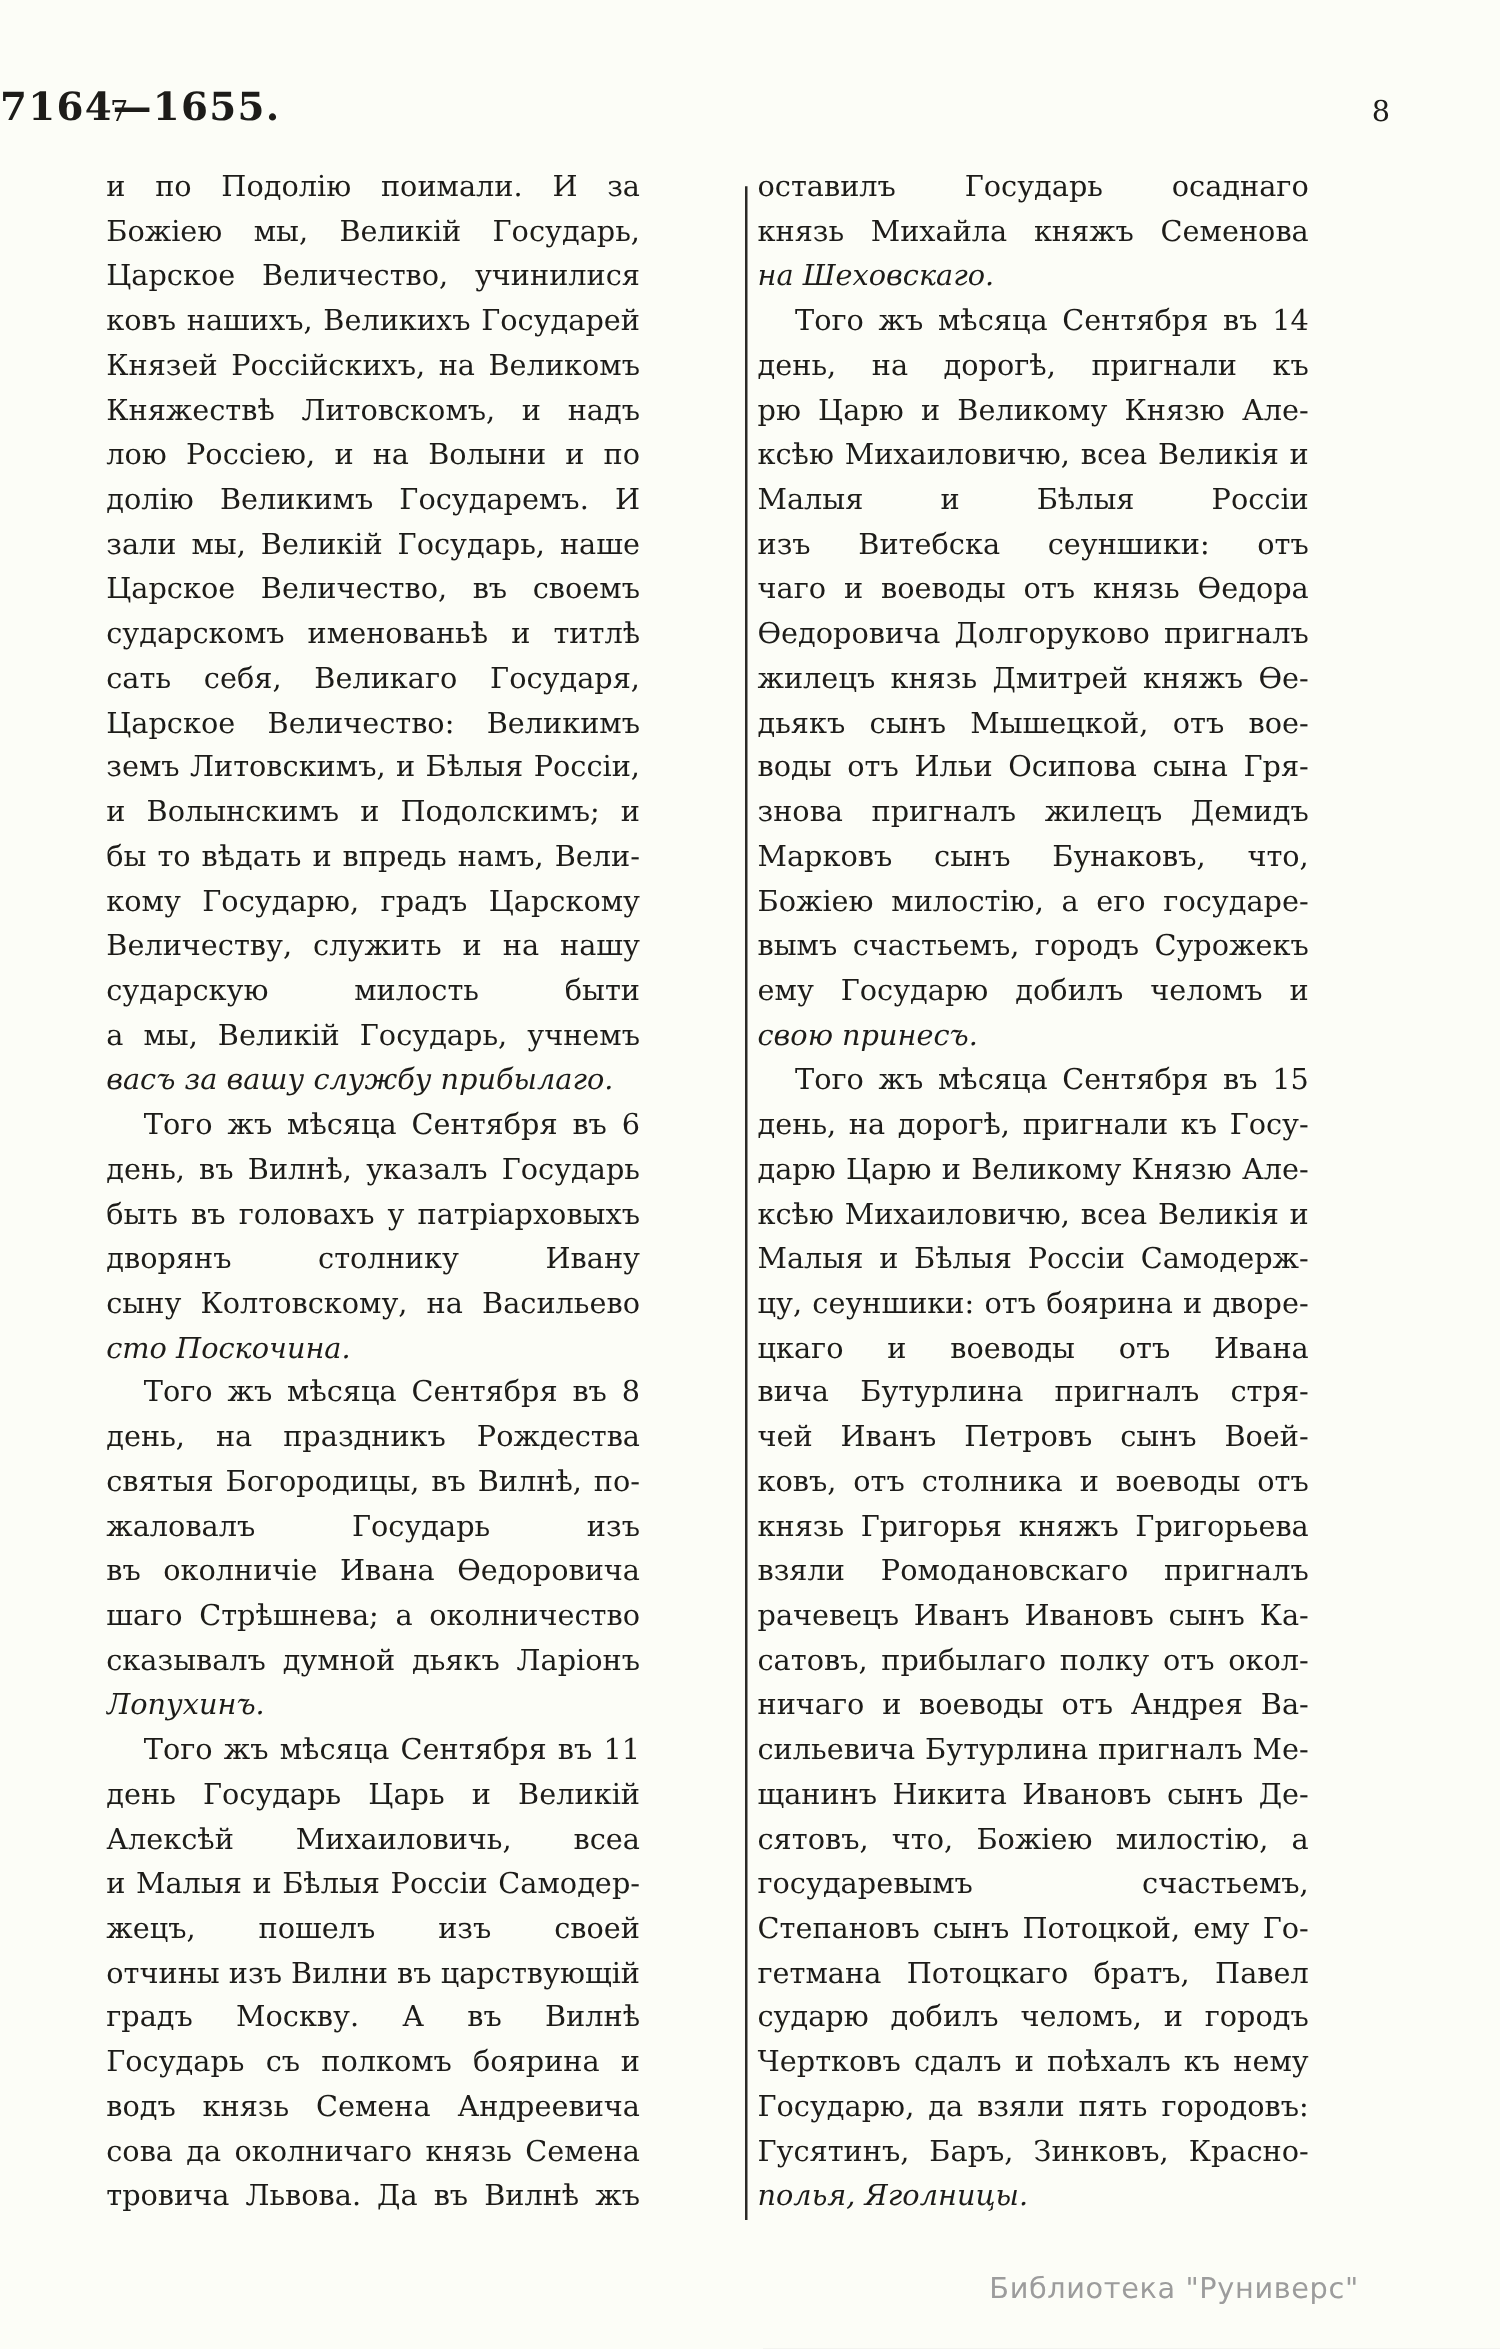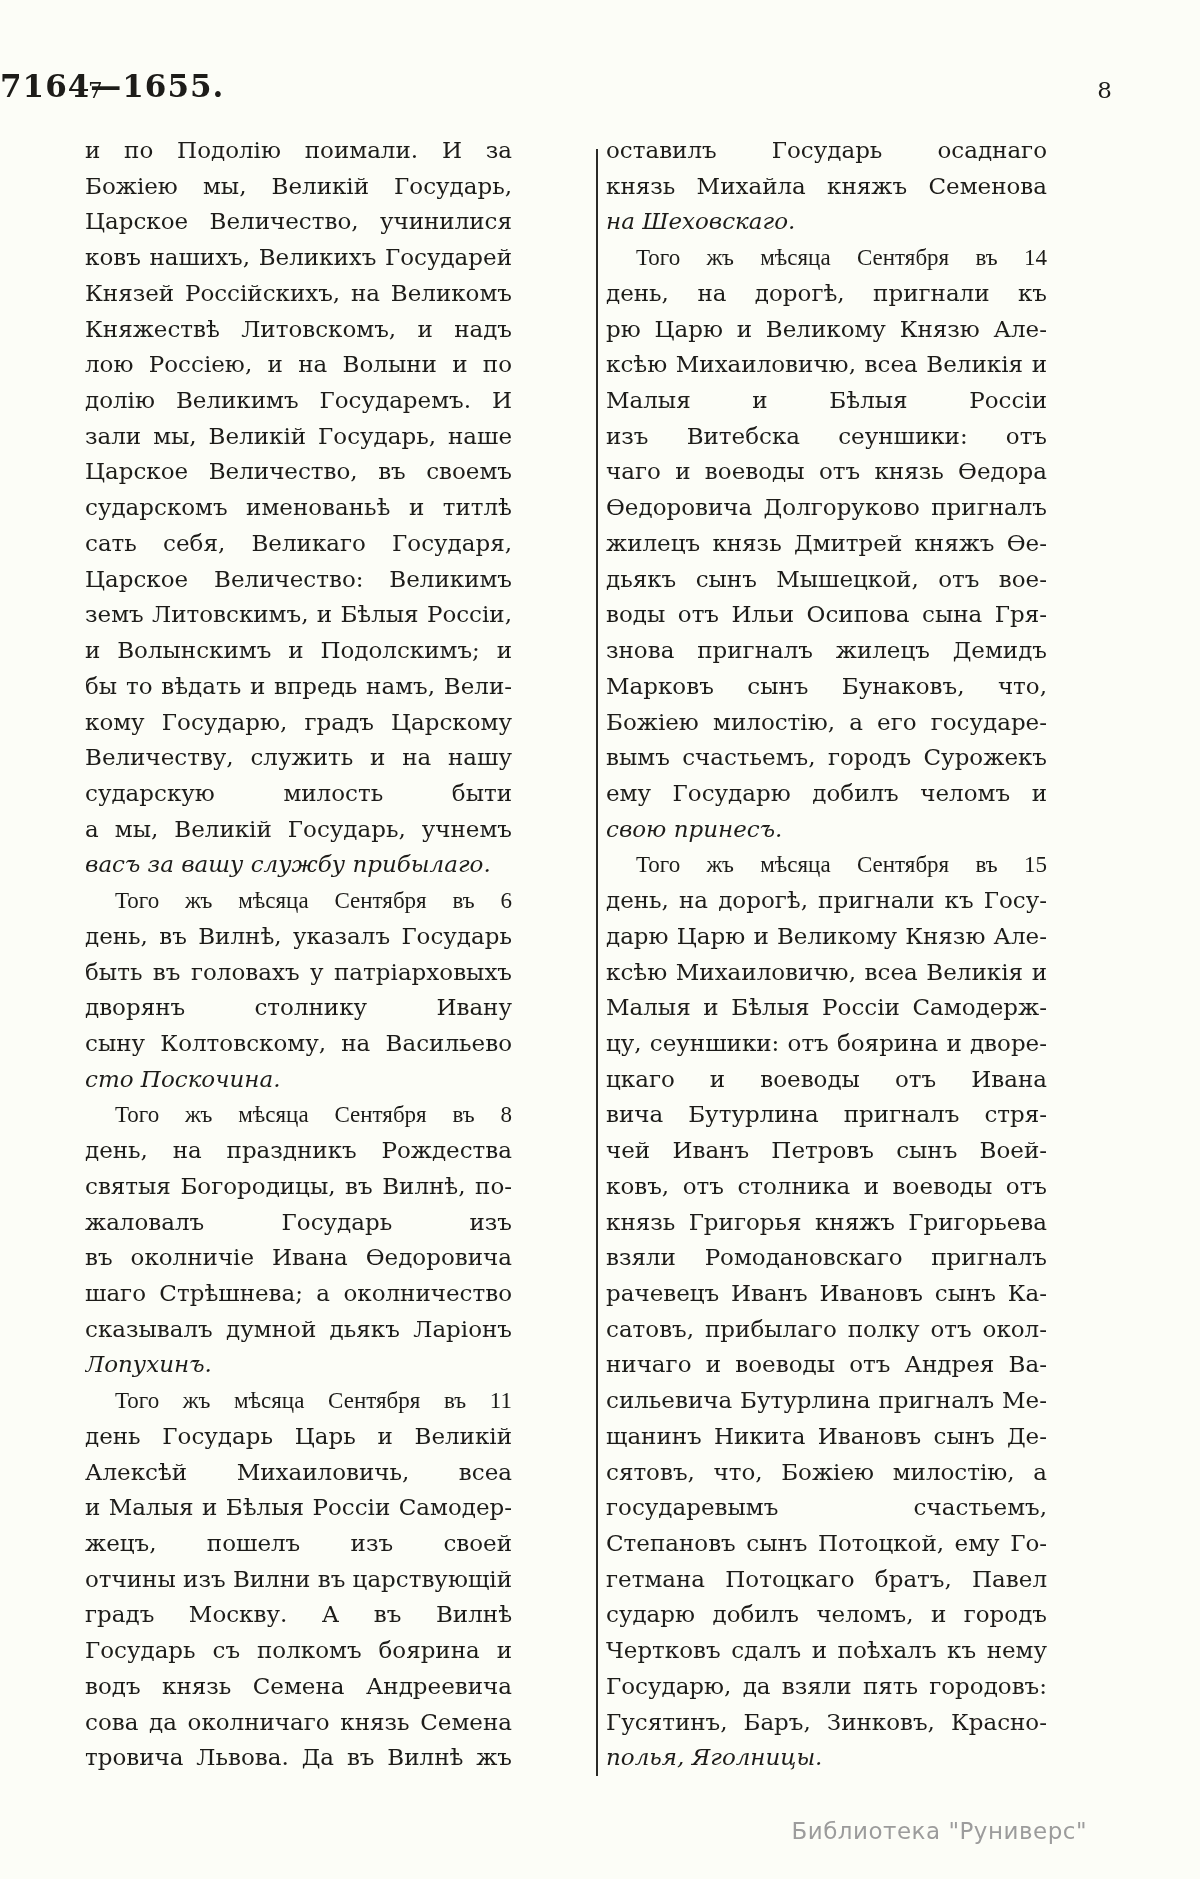--- a/index.html
+++ b/index.html
@@ -53,21 +53,21 @@
   }
   .line {
     font-size: 23px;
     height: 35.72px;
     line-height: 35.72px;
     text-align: justify;
     text-align-last: justify;
     white-space: normal;
     overflow: hidden;
   }
-  .line.indent { padding-left: 30px; font-family: Liberation Serif, serif; }
+  .line.indent { padding-left: 30px; }
   .line.par-end { text-align-last: left; font-style: italic; }
   
   .watermark {
     position: absolute;
     top: 1818px;
     right: 113px;
     font-family: "DejaVu Sans", "Liberation Sans", sans-serif;
     font-size: 23px;
     color: #9c9c9c;
     letter-spacing: 0.5px;

